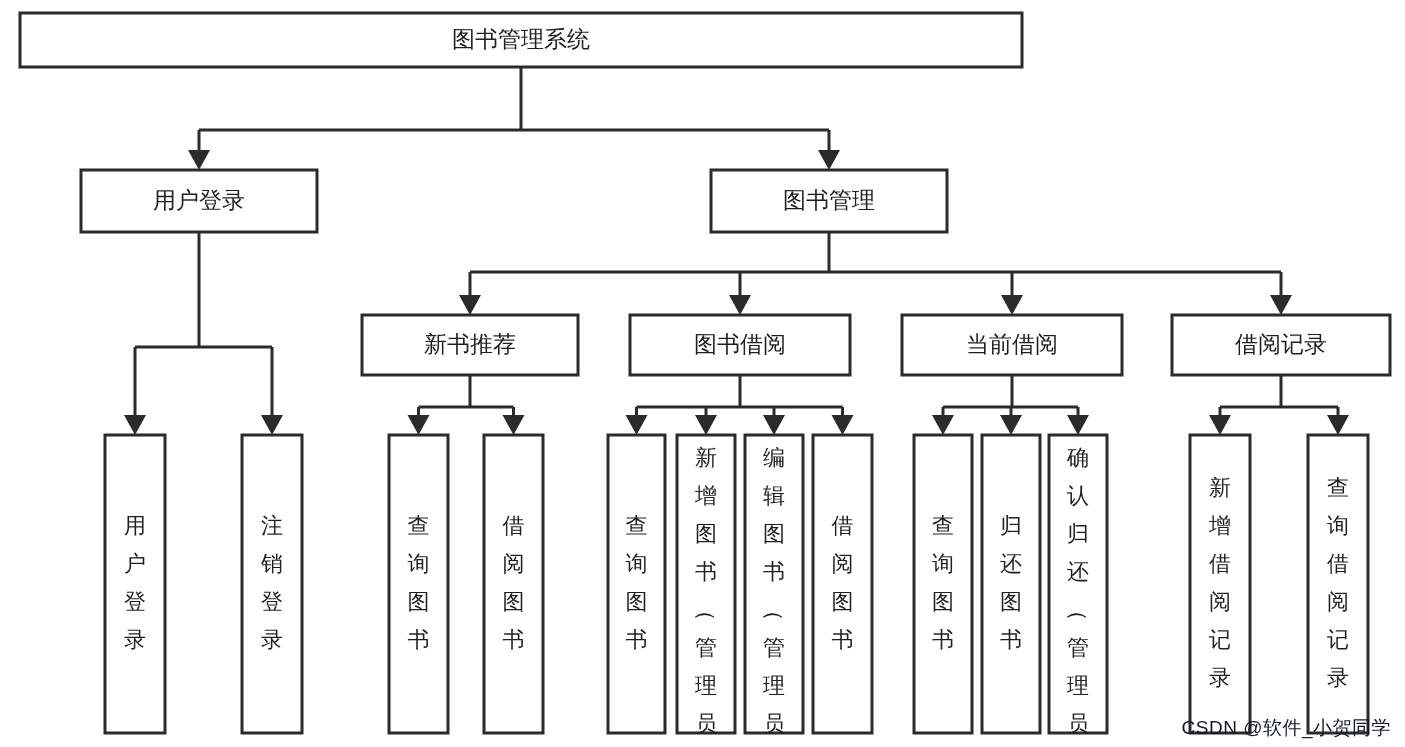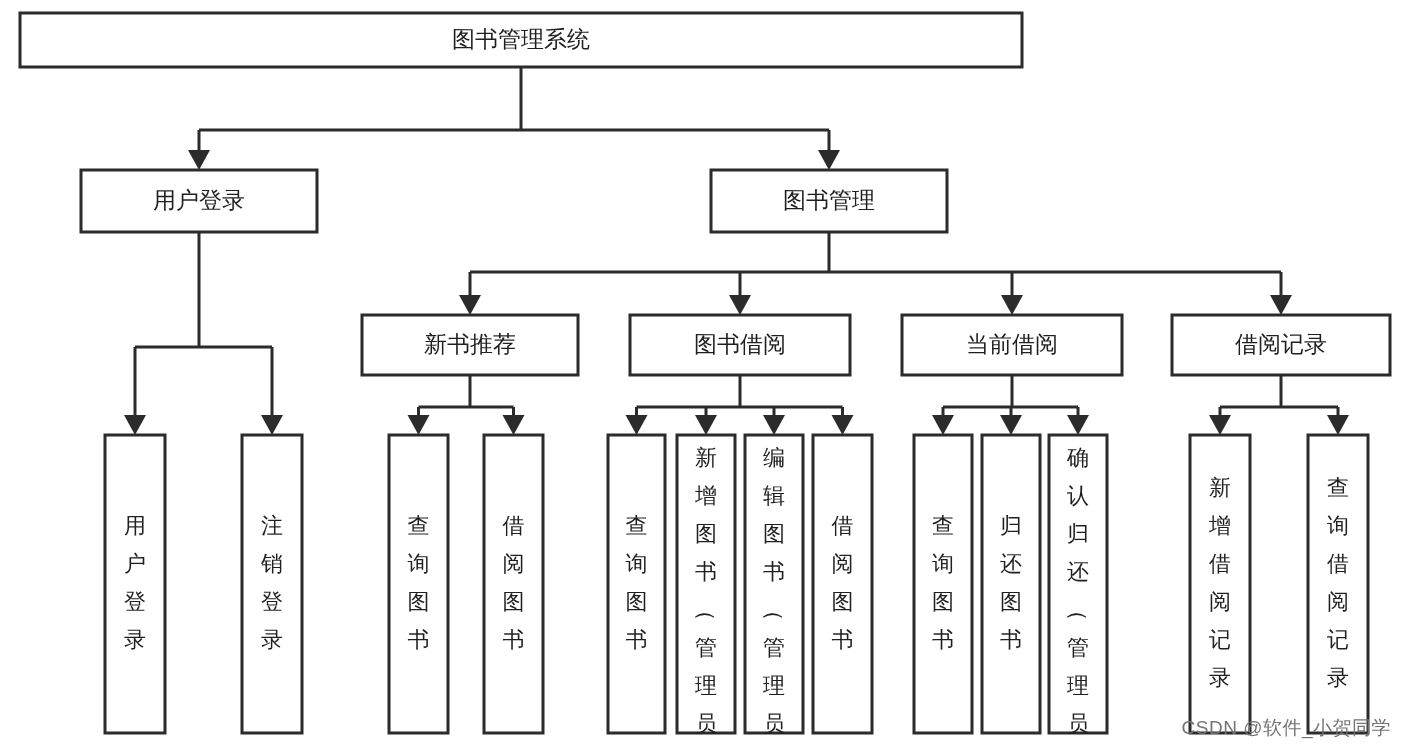--- a/index.html
+++ b/index.html
@@ -53,21 +53,21 @@
     font-size: 22px;
     fill: #1f1f1f;
     text-anchor: middle;
   }
   .watermark {
     position: absolute;
     right: 14px;
     bottom: 6px;
     font-family: "Liberation Sans", "DejaVu Sans", sans-serif;
     font-size: 19px;
-    color: #737373;
+    color: #0f172a;
     letter-spacing: 0.5px;
     white-space: nowrap;
     user-select: none;
   }
 </style>
 </head>
 <body>
 
 <div id="diagram-root">
 

